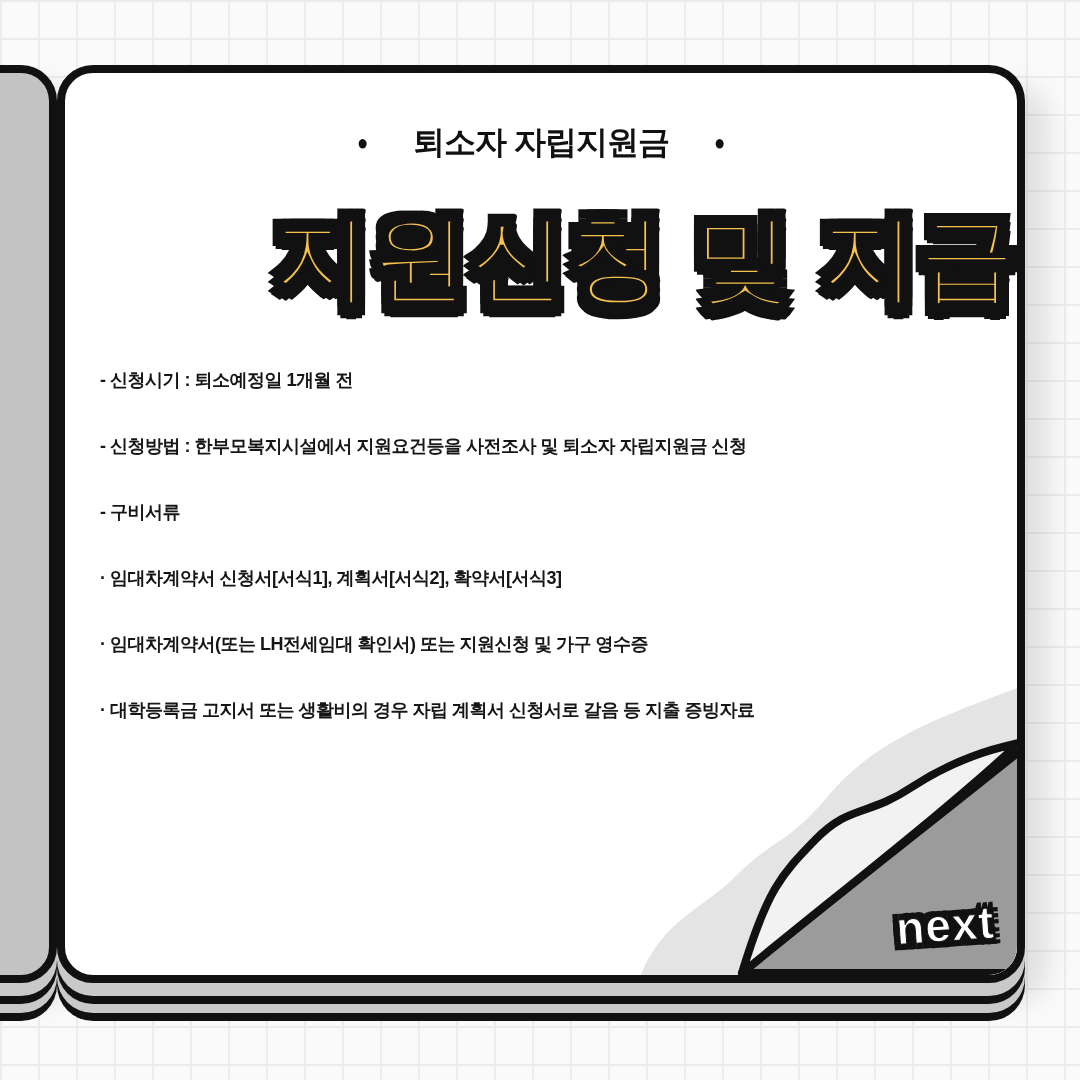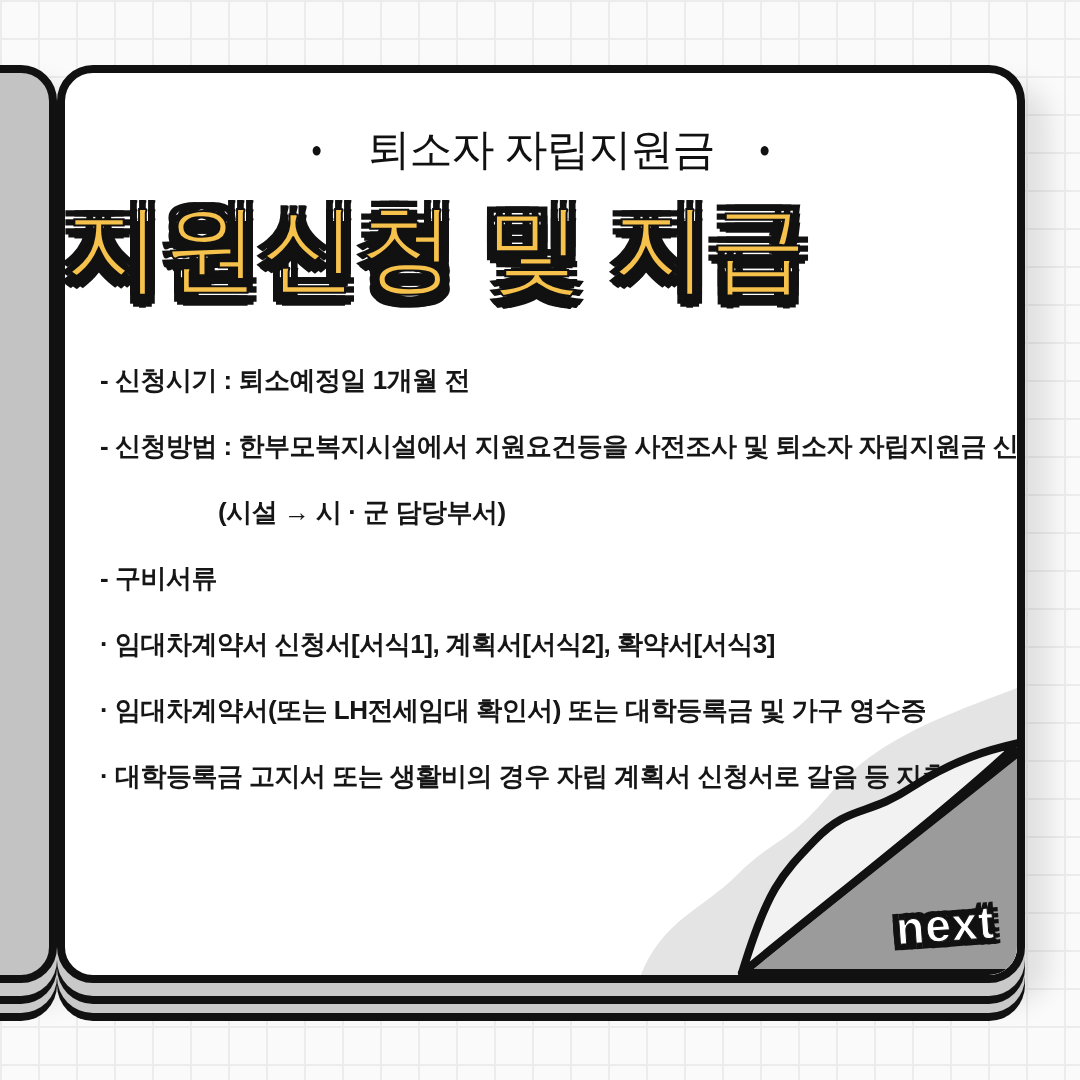--- a/index.html
+++ b/index.html
@@ -48,45 +48,45 @@
   }
 
   
   .badge {
     position:absolute; left:0; top:48px; width:100%;
     display:flex; align-items:center; justify-content:center; gap:44px;
     z-index:4;
   }
   .badge .dot { font-size:22px; color:#111; line-height:1; transform:scaleX(0.85); }
   .badge .label {
-    font-size:43px; font-weight:400; color:#111; letter-spacing:-1px;
+    font-size:32px; font-weight:700; color:#111; letter-spacing:-1px;
   }
 
   
   .title {
-    position:absolute; left:0; top:112px; width:100%;
-    text-align:left; z-index:4;
-    font-size:96px; font-weight:400; letter-spacing:2px;
+    position:absolute; left:0; top:122px; width:100%;
+    text-align:right; z-index:4;
+    font-size:96px; font-weight:700; letter-spacing:2px;
     color:#f6c24c;
     -webkit-text-stroke:2px #111;
     text-shadow:
       -9px -9px 0 #111,  0 -9px 0 #111,  9px -9px 0 #111,
       -9px  0   0 #111,  9px  0   0 #111,
       -9px  9px 0 #111,  0  9px 0 #111,  9px  9px 0 #111,
       -6px 12px 0 #111,  6px 12px 0 #111, 0 13px 0 #111;
   }
 
   
   .content {
     position:absolute; left:35px; top:274px; right:16px;
     z-index:4;
   }
   .line {
     height:66px; line-height:66px; white-space:nowrap;
-    font-size:26px; font-weight:700; color:#161616; letter-spacing:-0.5px;
+    font-size:18px; font-weight:700; color:#161616; letter-spacing:-0.5px;
   }
   .line.indent { padding-left:118px; }
 
   
   .curl-shadow-svg, .curl-svg {
     position:absolute; right:0; bottom:0; width:450px; height:300px;
   }
   .curl-shadow-svg { z-index:3; }
   .curl-svg { z-index:5; }
 
@@ -117,24 +117,23 @@
 
   <div class="title">지원신청 및 지급</div>
 
   <svg class="curl-shadow-svg" viewBox="0 0 450 300" aria-hidden="true">
     <path d="M 73,302 C 95,245 135,235 170,200 C 208,162 218,172 262,120 C 310,62 385,38 450,13 L 450,302 Z" fill="#e4e4e4" stroke="none"></path>
   </svg>
 
   <div class="content">
     <div class="line">- 신청시기  :  퇴소예정일 1개월 전</div>
     <div class="line">- 신청방법 : 한부모복지시설에서 지원요건등을 사전조사 및 퇴소자 자립지원금 신청</div>
-    <div class="line indent">(시설 → 시 · 군 담당부서)</div>
     <div class="line">- 구비서류</div>
     <div class="line">·  임대차계약서 신청서[서식1], 계획서[서식2], 확약서[서식3]</div>
-    <div class="line">· 임대차계약서(또는 LH전세임대 확인서) 또는 대학등록금 및 가구 영수증</div>
+    <div class="line">· 임대차계약서(또는 LH전세임대 확인서) 또는 지원신청 및 가구 영수증</div>
     <div class="line">· 대학등록금 고지서 또는 생활비의 경우 자립 계획서 신청서로 갈음 등 지출 증빙자료</div>
   </div>
 
   <svg class="curl-svg" viewBox="0 0 450 300" aria-hidden="true">
 
     <path d="M 175,298 L 454,298 L 454,75 C 380,135 285,208 175,298 Z" fill="#9b9b9b" stroke="#111" stroke-width="8" stroke-linejoin="round"></path>
 
     <path d="M 175,298 C 200,215 214,200 248,165 C 283,129 300,142 345,112 C 388,84 425,74 452,68
              C 380,135 285,208 175,298 Z" fill="#f2f2f2" stroke="#111" stroke-width="8" stroke-linejoin="round" stroke-linecap="round"></path>
   </svg>

